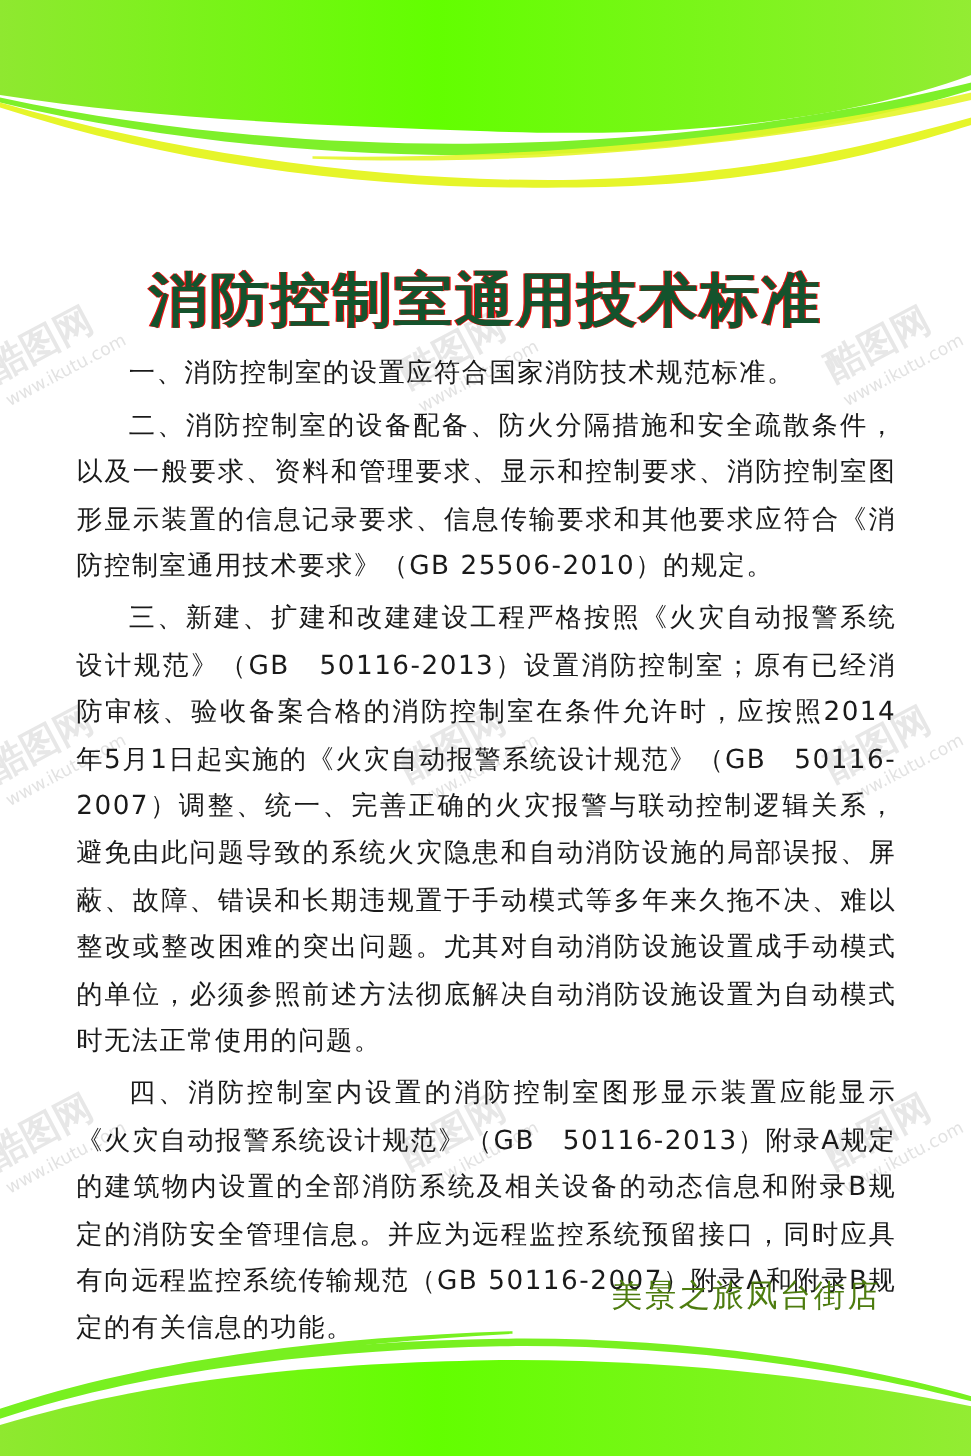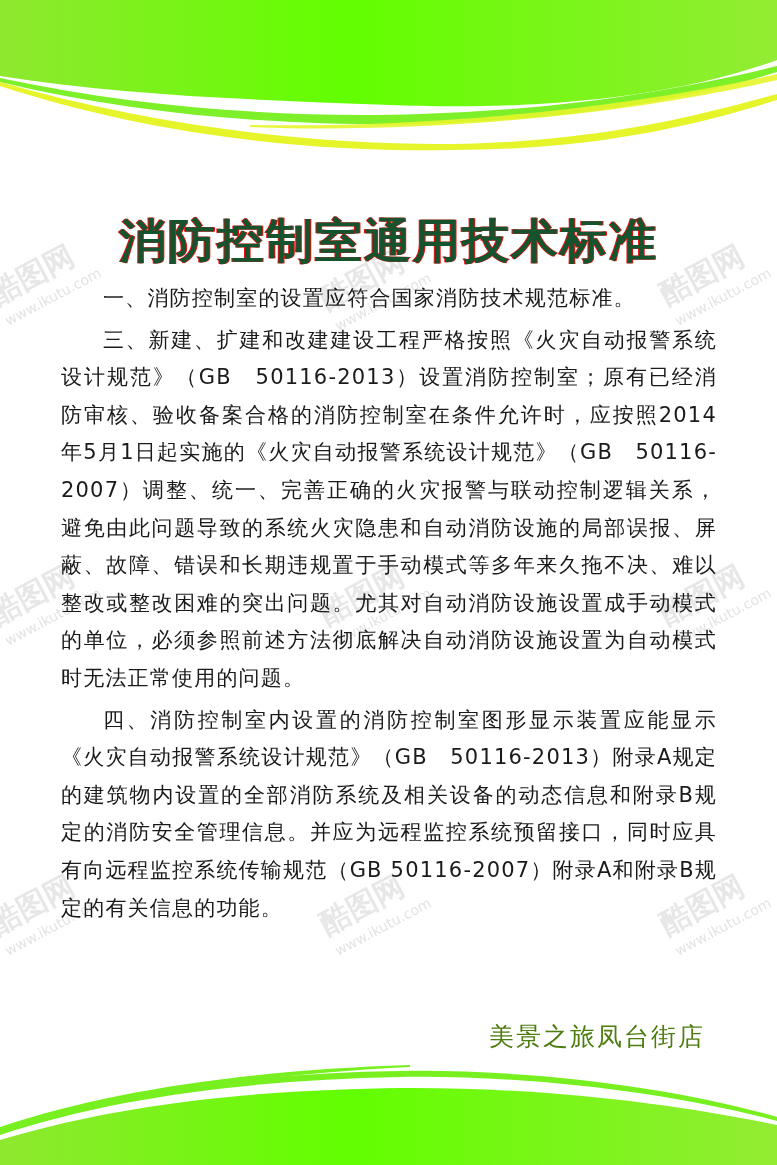--- a/index.html
+++ b/index.html
@@ -101,18 +101,19 @@
   </div>
   <div class="watermark" style="left:660px; top:880px;">
     <span class="wm-logo">酷图网</span>
     <span>www.ikutu.com</span>
   </div>
 
   <h1 class="title">消防控制室通用技术标准</h1>
 
   <div class="body-text">
     <p class="para">一、消防控制室的设置应符合国家消防技术规范标准。</p>
+    <p class="para">二、消防控制室的设备配备、防火分隔措施和安全疏散条件，以及一般要求、资料和管理要求、显示和控制要求、消防控制室图形显示装置的信息记录要求、信息传输要求和其他要求应符合《消防控制室通用技术要求》（GB 25506-2010）的规定。</p>
     <p class="para">三、新建、扩建和改建建设工程严格按照《火灾自动报警系统设计规范》（GB　50116-2013）设置消防控制室；原有已经消防审核、验收备案合格的消防控制室在条件允许时，应按照2014年5月1日起实施的《火灾自动报警系统设计规范》（GB　50116-2007）调整、统一、完善正确的火灾报警与联动控制逻辑关系，避免由此问题导致的系统火灾隐患和自动消防设施的局部误报、屏蔽、故障、错误和长期违规置于手动模式等多年来久拖不决、难以整改或整改困难的突出问题。尤其对自动消防设施设置成手动模式的单位，必须参照前述方法彻底解决自动消防设施设置为自动模式时无法正常使用的问题。</p>
     <p class="para">四、消防控制室内设置的消防控制室图形显示装置应能显示《火灾自动报警系统设计规范》（GB　50116-2013）附录A规定的建筑物内设置的全部消防系统及相关设备的动态信息和附录B规定的消防安全管理信息。并应为远程监控系统预留接口，同时应具有向远程监控系统传输规范（GB 50116-2007）附录A和附录B规定的有关信息的功能。</p>
   </div>
 
   <div class="signature">美景之旅凤台街店</div>
 </div>
 
 </body></html>

